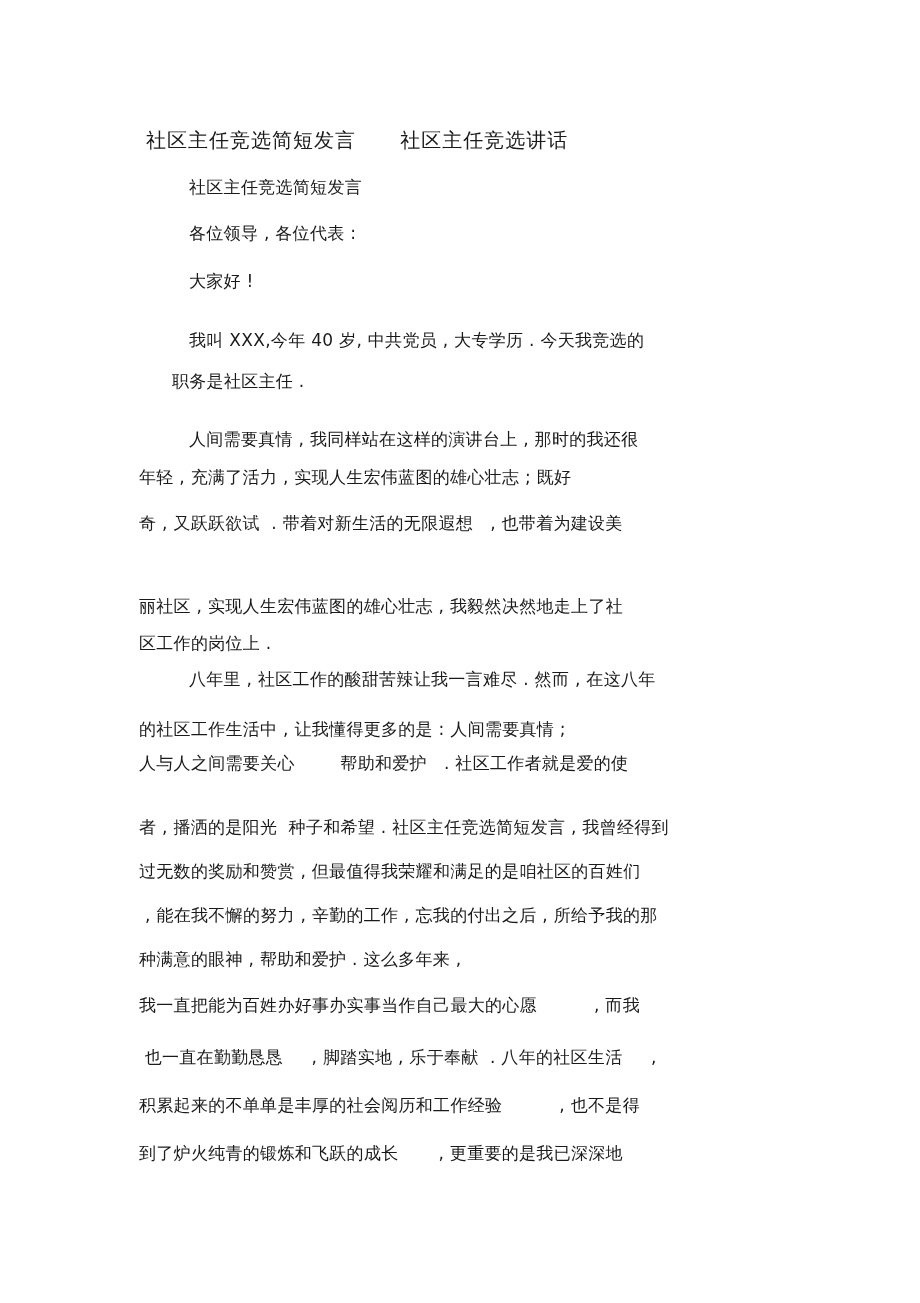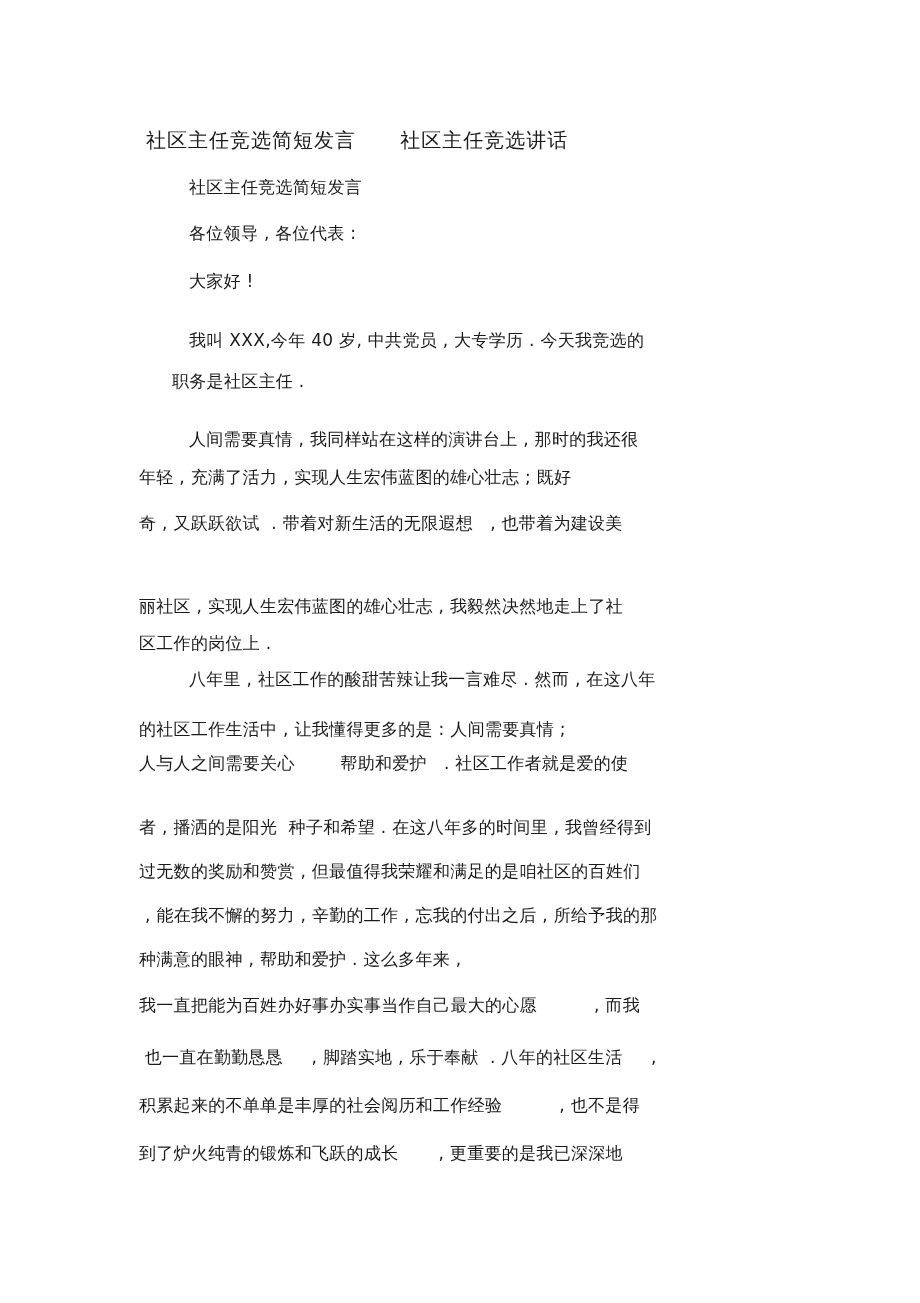--- a/index.html
+++ b/index.html
@@ -21,21 +21,21 @@
       <div class="line" style="left: 189px; top: 325px;">我叫 XXX,今年 40 岁, 中共党员 , 大专学历 . 今天我竞选的</div>
       <div class="line" style="left: 130px; top: 366px; margin-left: 42px;">职务是社区主任 .</div>
       <div class="line" style="left: 189px; top: 424px;">人间需要真情 , 我同样站在这样的演讲台上 , 那时的我还很</div>
       <div class="line" style="left: 139px; top: 462px;">年轻 , 充满了活力 , 实现人生宏伟蓝图的雄心壮志 ; 既好</div>
       <div class="line" style="left: 139px; top: 508px;">奇 , 又跃跃欲试  . 带着对新生活的无限遐想   , 也带着为建设美</div>
       <div class="line" style="left: 139px; top: 591px;">丽社区 , 实现人生宏伟蓝图的雄心壮志 , 我毅然决然地走上了社</div>
       <div class="line" style="left: 139px; top: 628px;">区工作的岗位上 .</div>
       <div class="line" style="left: 189px; top: 664px;">八年里 , 社区工作的酸甜苦辣让我一言难尽 . 然而 , 在这八年</div>
       <div class="line" style="left: 139px; top: 702px; margin-top: 12px;">的社区工作生活中 , 让我懂得更多的是 : 人间需要真情 ;</div>
       <div class="line" style="left: 139px; top: 748px;">人与人之间需要关心        帮助和爱护   . 社区工作者就是爱的使</div>
-      <div class="line" style="left: 139px; top: 812px;">者 , 播洒的是阳光  种子和希望 . 在这八年多的时间里 , 我曾经得到</div>
+      <div class="line" style="left: 139px; top: 812px;">者 , 播洒的是阳光  种子和希望 . 社区主任竞选简短发言 , 我曾经得到</div>
       <div class="line" style="left: 139px; top: 856px;">过无数的奖励和赞赏 , 但最值得我荣耀和满足的是咱社区的百姓们</div>
       <div class="line" style="left: 145px; top: 900px;">, 能在我不懈的努力 , 辛勤的工作 , 忘我的付出之后 , 所给予我的那</div>
       <div class="line" style="left: 139px; top: 944px;">种满意的眼神 , 帮助和爱护 . 这么多年来 ,</div>
       <div class="line" style="left: 139px; top: 990px;">我一直把能为百姓办好事办实事当作自己最大的心愿          , 而我</div>
       <div class="line" style="left: 139px; top: 1042px;"> 也一直在勤勤恳恳     , 脚踏实地 , 乐于奉献  . 八年的社区生活     ,</div>
       <div class="line" style="left: 139px; top: 1090px;">积累起来的不单单是丰厚的社会阅历和工作经验          , 也不是得</div>
       <div class="line" style="left: 139px; top: 1138px;">到了炉火纯青的锻炼和飞跃的成长       , 更重要的是我已深深地</div>
     </div>
 </div>
 

